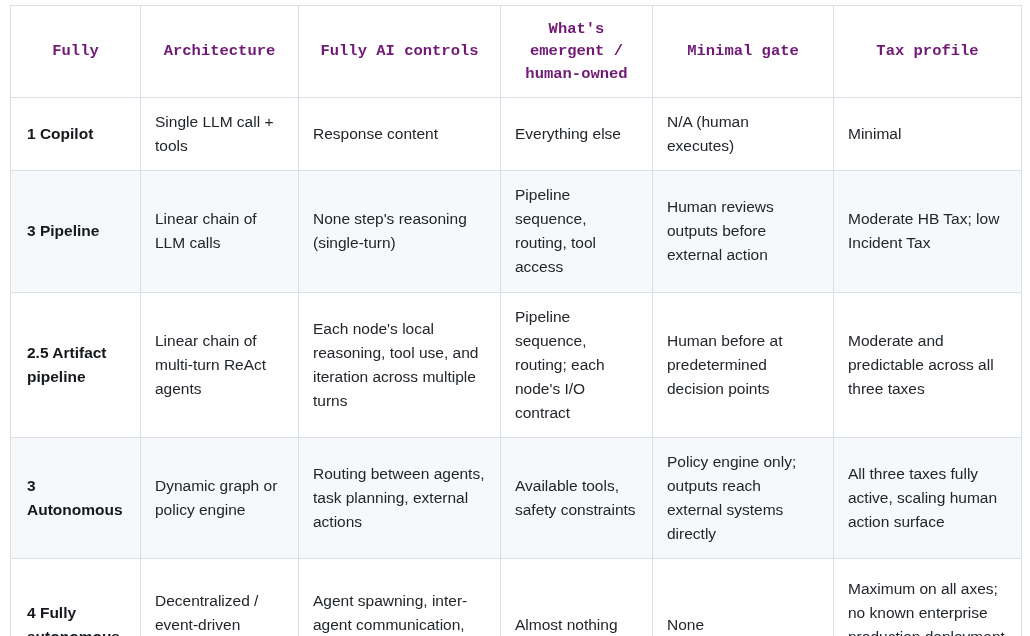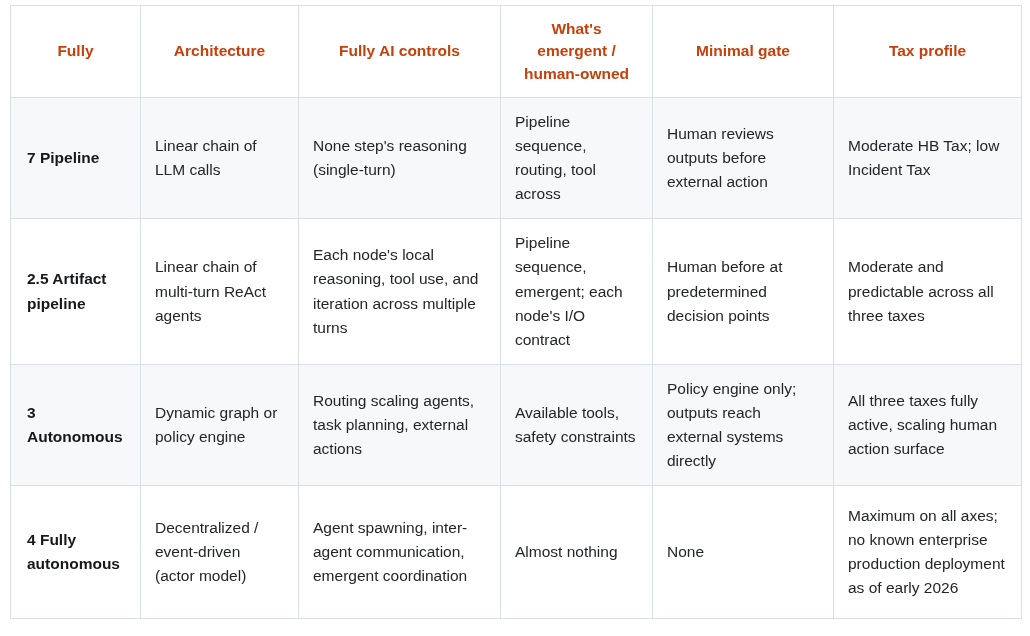--- a/index.html
+++ b/index.html
@@ -54,22 +54,23 @@
     box-sizing: border-box;
   }
 
   table.levels-table thead th {
     text-align: center;
     font-weight: bold;
     font-size: 15.5px;
     line-height: 1.45;
     padding: 12px 10px;
     height: 77px;
-    color: #c2410c;
+    color: #701a75;
     background: #ffffff;
+    font-family: Liberation Mono, monospace;
   }
 
   table.levels-table tbody td {
     text-align: left;
     font-size: 15.5px;
     line-height: 1.55;
     padding: 12px 14px;
     color: #22262b;
     font-weight: normal;
   }
@@ -123,43 +124,51 @@
           <th>
             <span>Minimal gate</span>
           </th>
           <th>
             <span>Tax profile</span>
           </th>
         </tr>
       </thead>
       <tbody>
 
+        <tr class="row-plain r0">
+          <td class="level-cell">1 Copilot</td>
+          <td>Single LLM call + tools</td>
+          <td>Response content</td>
+          <td>Everything else</td>
+          <td>N/A (human executes)</td>
+          <td>Minimal</td>
+        </tr>
 
         <tr class="row-alt r1">
-          <td class="level-cell">7 Pipeline</td>
+          <td class="level-cell">3 Pipeline</td>
           <td>Linear chain of LLM calls</td>
           <td>None step's reasoning (single-turn)</td>
-          <td>Pipeline sequence, routing, tool across</td>
+          <td>Pipeline sequence, routing, tool access</td>
           <td>Human reviews outputs before external action</td>
           <td>Moderate HB Tax; low Incident Tax</td>
         </tr>
 
         <tr class="row-plain r2">
           <td class="level-cell">2.5 Artifact pipeline</td>
           <td>Linear chain of multi-turn ReAct agents</td>
           <td>Each node's local reasoning, tool use, and iteration across multiple turns</td>
-          <td>Pipeline sequence, emergent; each node's I/O contract</td>
+          <td>Pipeline sequence, routing; each node's I/O contract</td>
           <td>Human before at predetermined decision points</td>
           <td>Moderate and predictable across all three taxes</td>
         </tr>
 
         <tr class="row-alt r3">
           <td class="level-cell">3 Autonomous</td>
           <td>Dynamic graph or policy engine</td>
-          <td>Routing scaling agents, task planning, external actions</td>
+          <td>Routing between agents, task planning, external actions</td>
           <td>Available tools, safety constraints</td>
           <td>Policy engine only; outputs reach external systems directly</td>
           <td>All three taxes fully active, scaling human action surface</td>
         </tr>
 
         <tr class="row-plain r4">
           <td class="level-cell">4 Fully autonomous</td>
           <td>Decentralized / event-driven (actor model)</td>
           <td>Agent spawning, inter-agent communication, emergent coordination</td>
           <td>Almost nothing</td>

